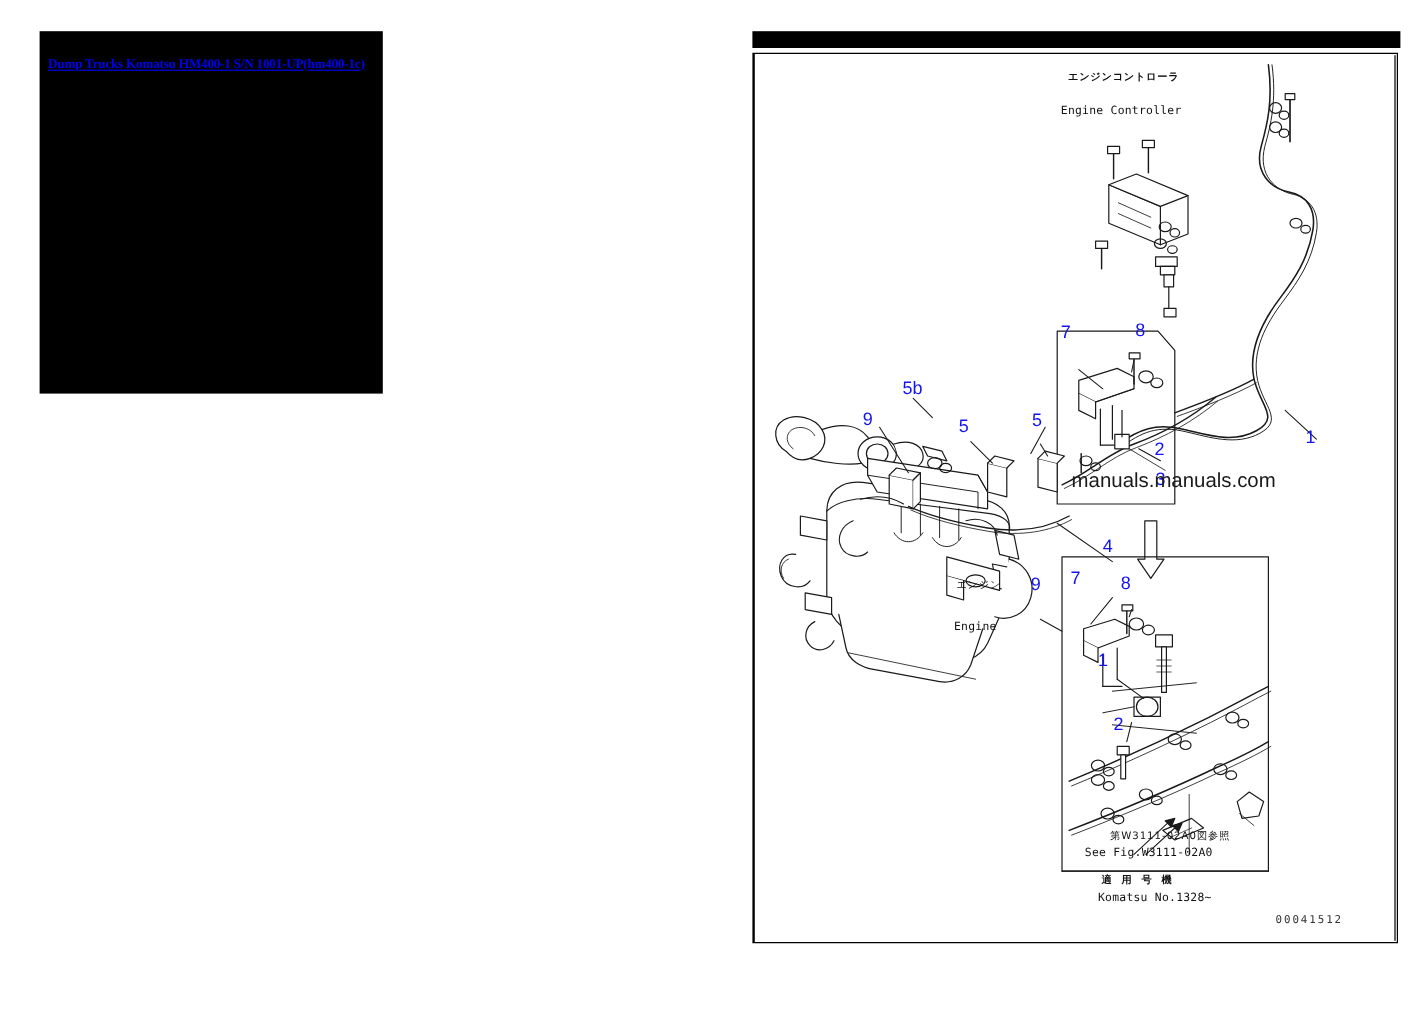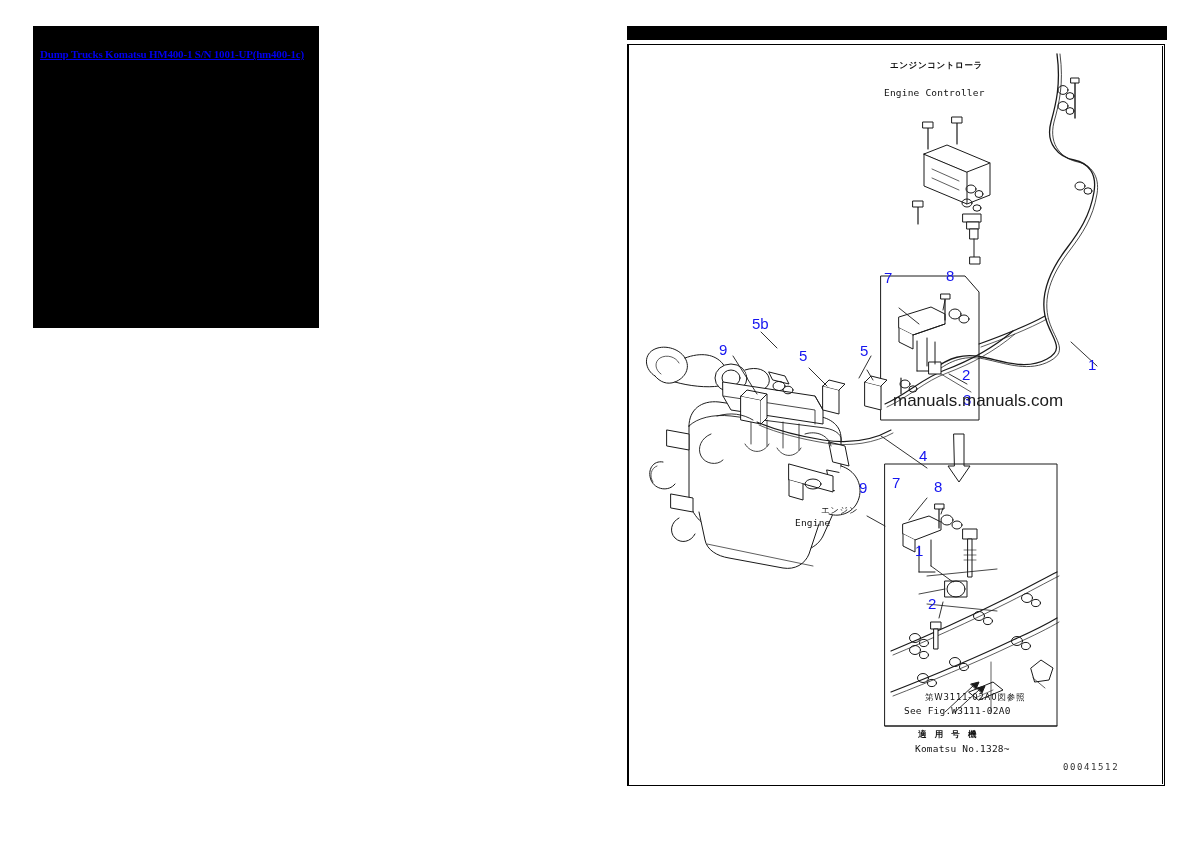--- a/index.html
+++ b/index.html
@@ -318,21 +318,21 @@
     </g>
   </svg>
 
   <div class="inset-box" style="left:254px;top:268px;width:98px;height:144px;border:none;"></div>
   <div class="inset-box" style="left:258px;top:456px;width:172px;height:262px;border:none;"></div>
 </div>
 
 <div class="jp-label" style="left:890px;top:60px;font-weight:bold;">エンジンコントローラ</div>
 <div class="en-label" style="left:884px;top:73px;margin-top:14px;">Engine Controller</div>
 
-<div class="jp-label" style="left:797px;top:505px;margin-left:24px;">エンジン</div>
+<div class="jp-label" style="left:797px;top:483px;">エンジン</div>
 <div class="en-label" style="left:795px;top:517px;">Engine</div>
 
 <div class="jp-label" style="left:905px;top:692px;letter-spacing:0.8px;margin-left:20px;">第W3111-02A0図参照</div>
 <div class="en-label" style="left:904px;top:705px;">See Fig.W3111-02A0</div>
 
 <div class="jp-label" style="left:918px;top:729px;letter-spacing:2.6px;font-weight:bold;">適 用 号 機</div>
 <div class="en-label" style="left:915px;top:743px;">Komatsu No.1328~</div>
 
 <div class="callout" style="left:1088px;top:357px;">1</div>
 <div class="callout" style="left:962px;top:367px;">2</div>

